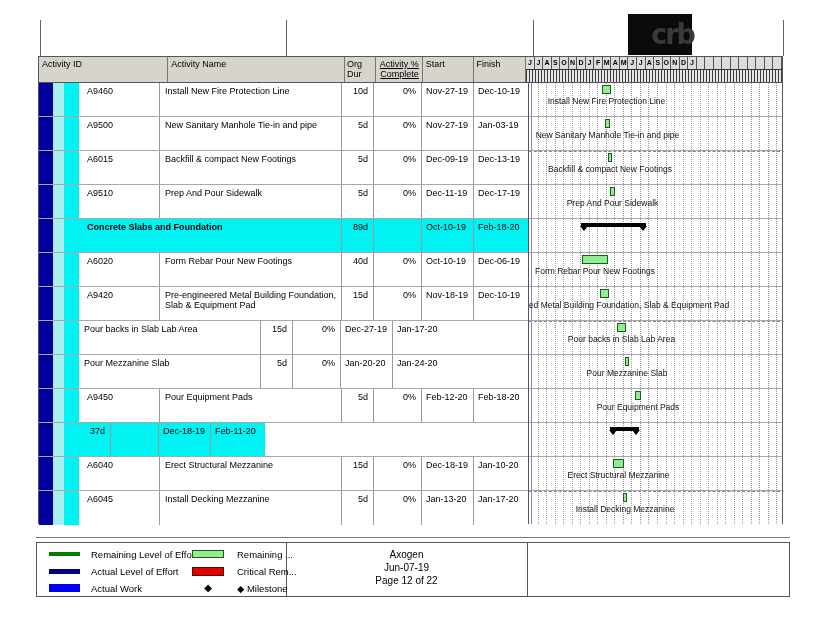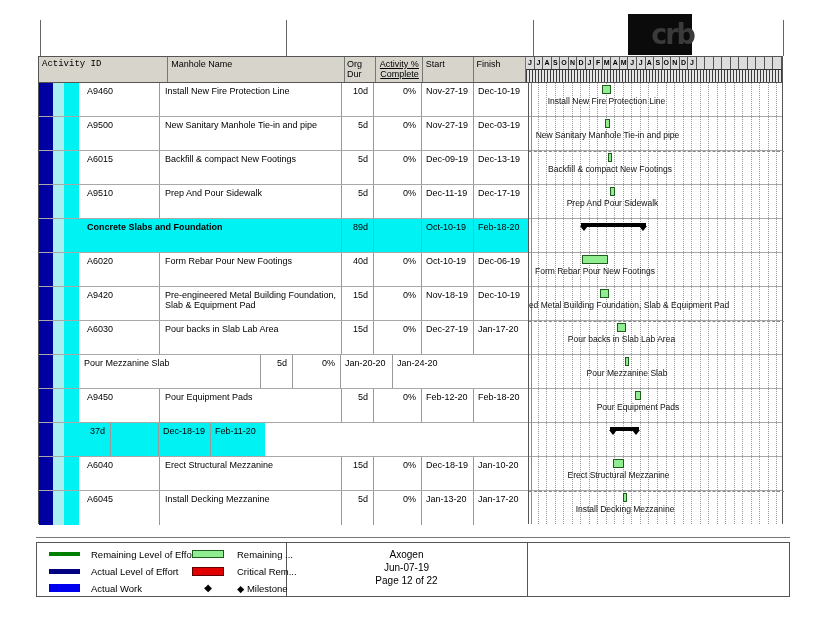--- a/index.html
+++ b/index.html
@@ -12,21 +12,21 @@
   .logo { position:absolute; left:628px; top:14px; width:64px; height:41px; background:#0b0b0b;
           display:flex; align-items:center; justify-content:center;padding-left:25px; }
   .logo span { color:#3a3a3a; font-weight:bold; font-size:27px; letter-spacing:-2px;
                font-family:"DejaVu Sans", sans-serif; transform:scaleY(1.05); }
 
   
   .table-region { position:absolute; left:38px; top:56px; width:745px; height:468px;
                   border:1px solid #555; border-bottom:1px dashed #777; }
   .header-row { display:flex; height:26px; background:#d7d4cc; border-bottom:1px solid #555; font-size:9px; }
   .hc { border-right:1px solid #777; padding:2px 3px; overflow:hidden; }
-  .hc.w-id{width:133px;font-family:Liberation Mono, monospace;} .hc.w-name{width:182px;} .hc.w-dur{width:32px; padding-left:2px;}
+  .hc.w-id{width:133px;} .hc.w-name{width:182px;} .hc.w-dur{width:32px; padding-left:2px;}
   .hc.w-pct{width:48px; text-align:right;text-decoration:underline;} .hc.w-start{width:52px;} .hc.w-fin{width:54px;}
   .gantt-header { width:256px; position:relative; background:#dcdcdc; }
   .mrow { display:flex; height:13px; border-bottom:1px solid #333; }
   .mcell { border-right:1px solid #555; font-size:7px; font-weight:bold; text-align:center;
            line-height:12px; overflow:hidden; background:#dcdcdc; }
   .hatch { height:12px; background:repeating-linear-gradient(90deg,#3c3c3c 0 1px,#e6e6e6 1px 3px); }
 
   
   .tbody { position:relative; height:441px; }
   .trow { display:flex; height:34px; border-bottom:1px solid #a8a8a8; background:#fff; }
@@ -89,21 +89,21 @@
   <div class="vtick" style="left:286px"></div>
   <div class="vtick" style="left:533px"></div>
   <div class="vtick" style="left:783px"></div>
   <div class="logo">
     <span>crb</span>
   </div>
 
   <div class="table-region">
     <div class="header-row">
       <div class="hc w-id">Activity ID</div>
-      <div class="hc w-name">Manhole Name</div>
+      <div class="hc w-name">Activity Name</div>
       <div class="hc w-dur">Org Dur</div>
       <div class="hc w-pct">
         <div>Activity %</div>
         <div>Complete</div>
       </div>
       <div class="hc w-start">Start</div>
       <div class="hc w-fin">Finish</div>
       <div class="gantt-header">
         <div class="mrow">
             <div class="mcell" style="width: 8.533px;">J</div>
@@ -154,21 +154,21 @@
         </div>
         <div class="trow">
           <div class="band navy"></div>
           <div class="band pale"></div>
           <div class="band cyan"></div>
           <div class="c cid">A9500</div>
           <div class="c cname">New Sanitary Manhole Tie-in and pipe</div>
           <div class="c cdur">5d</div>
           <div class="c cpct">0%</div>
           <div class="c cstart">Nov-27-19</div>
-          <div class="c cfin">Dec-03-19</div>
+          <div class="c cfin">Jan-03-19</div>
         </div>
         <div class="trow">
           <div class="band navy"></div>
           <div class="band pale"></div>
           <div class="band cyan"></div>
           <div class="c cid">A6015</div>
           <div class="c cname">Backfill &amp; compact New Footings</div>
           <div class="c cdur">5d</div>
           <div class="c cpct">0%</div>
           <div class="c cstart">Dec-09-19</div>
@@ -214,21 +214,20 @@
           <div class="c cname">Pre-engineered Metal Building Foundation, Slab &amp; Equipment Pad</div>
           <div class="c cdur">15d</div>
           <div class="c cpct">0%</div>
           <div class="c cstart">Nov-18-19</div>
           <div class="c cfin">Dec-10-19</div>
         </div>
         <div class="trow">
           <div class="band navy"></div>
           <div class="band pale"></div>
           <div class="band cyan"></div>
-          <div class="c cid">A6030</div>
           <div class="c cname">Pour backs in Slab Lab Area</div>
           <div class="c cdur">15d</div>
           <div class="c cpct">0%</div>
           <div class="c cstart">Dec-27-19</div>
           <div class="c cfin">Jan-17-20</div>
         </div>
         <div class="trow">
           <div class="band navy"></div>
           <div class="band pale"></div>
           <div class="band cyan"></div>

